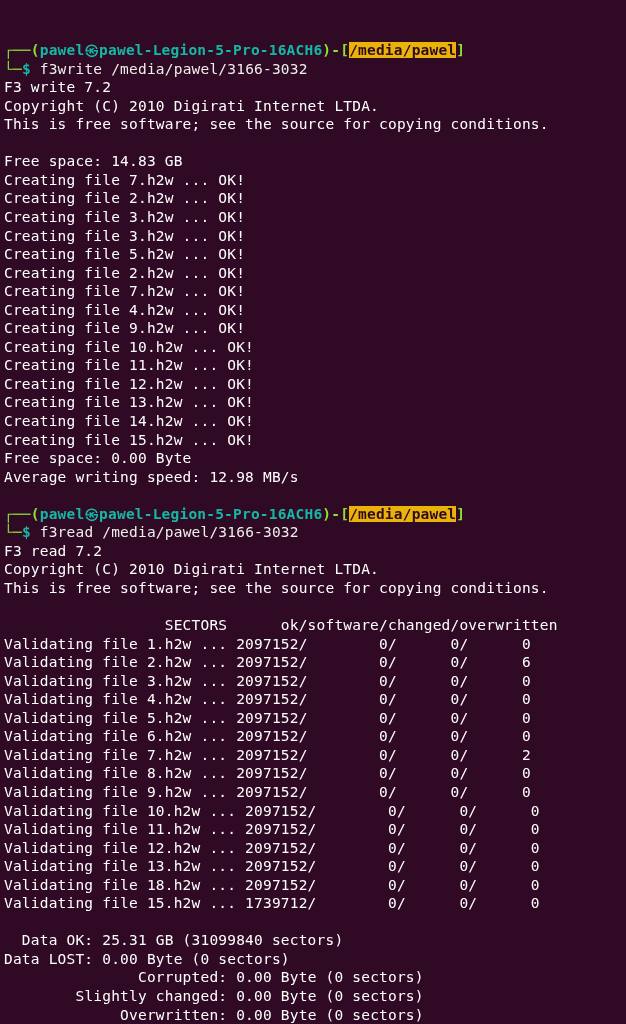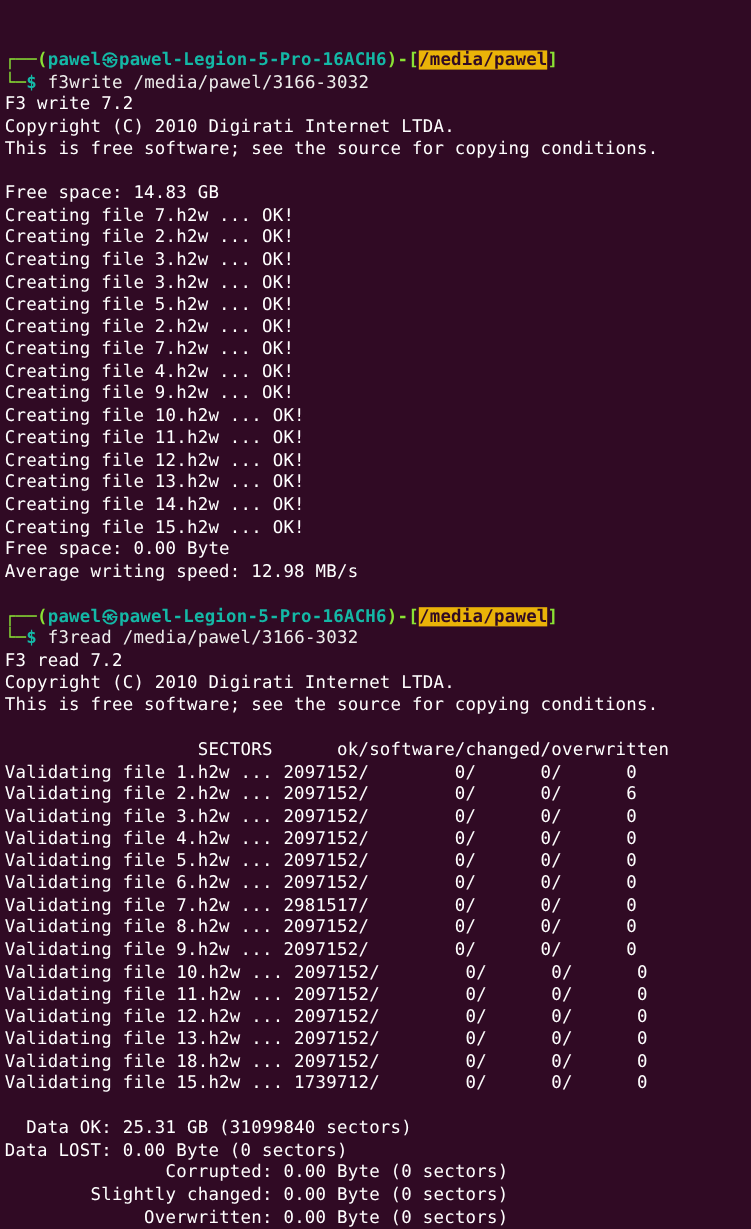--- a/index.html
+++ b/index.html
@@ -55,21 +55,21 @@
 <span>Copyright (C) 2010 Digirati Internet LTDA.</span>
 <span>This is free software; see the source for copying conditions.</span>
 
 <span>                  SECTORS      ok/software/changed/overwritten</span>
 <span>Validating file 1.h2w ... 2097152/        0/      0/      0</span>
 <span>Validating file 2.h2w ... 2097152/        0/      0/      6</span>
 <span>Validating file 3.h2w ... 2097152/        0/      0/      0</span>
 <span>Validating file 4.h2w ... 2097152/        0/      0/      0</span>
 <span>Validating file 5.h2w ... 2097152/        0/      0/      0</span>
 <span>Validating file 6.h2w ... 2097152/        0/      0/      0</span>
-<span>Validating file 7.h2w ... 2981517/        0/      0/      0</span>
+<span>Validating file 7.h2w ... 2097152/        0/      0/      2</span>
 <span>Validating file 8.h2w ... 2097152/        0/      0/      0</span>
 <span>Validating file 9.h2w ... 2097152/        0/      0/      0</span>
 <span>Validating file 10.h2w ... 2097152/        0/      0/      0</span>
 <span>Validating file 11.h2w ... 2097152/        0/      0/      0</span>
 <span>Validating file 12.h2w ... 2097152/        0/      0/      0</span>
 <span>Validating file 13.h2w ... 2097152/        0/      0/      0</span>
 <span>Validating file 18.h2w ... 2097152/        0/      0/      0</span>
 <span>Validating file 15.h2w ... 1739712/        0/      0/      0</span>
 
 <span>  Data OK: 25.31 GB (31099840 sectors)</span>

